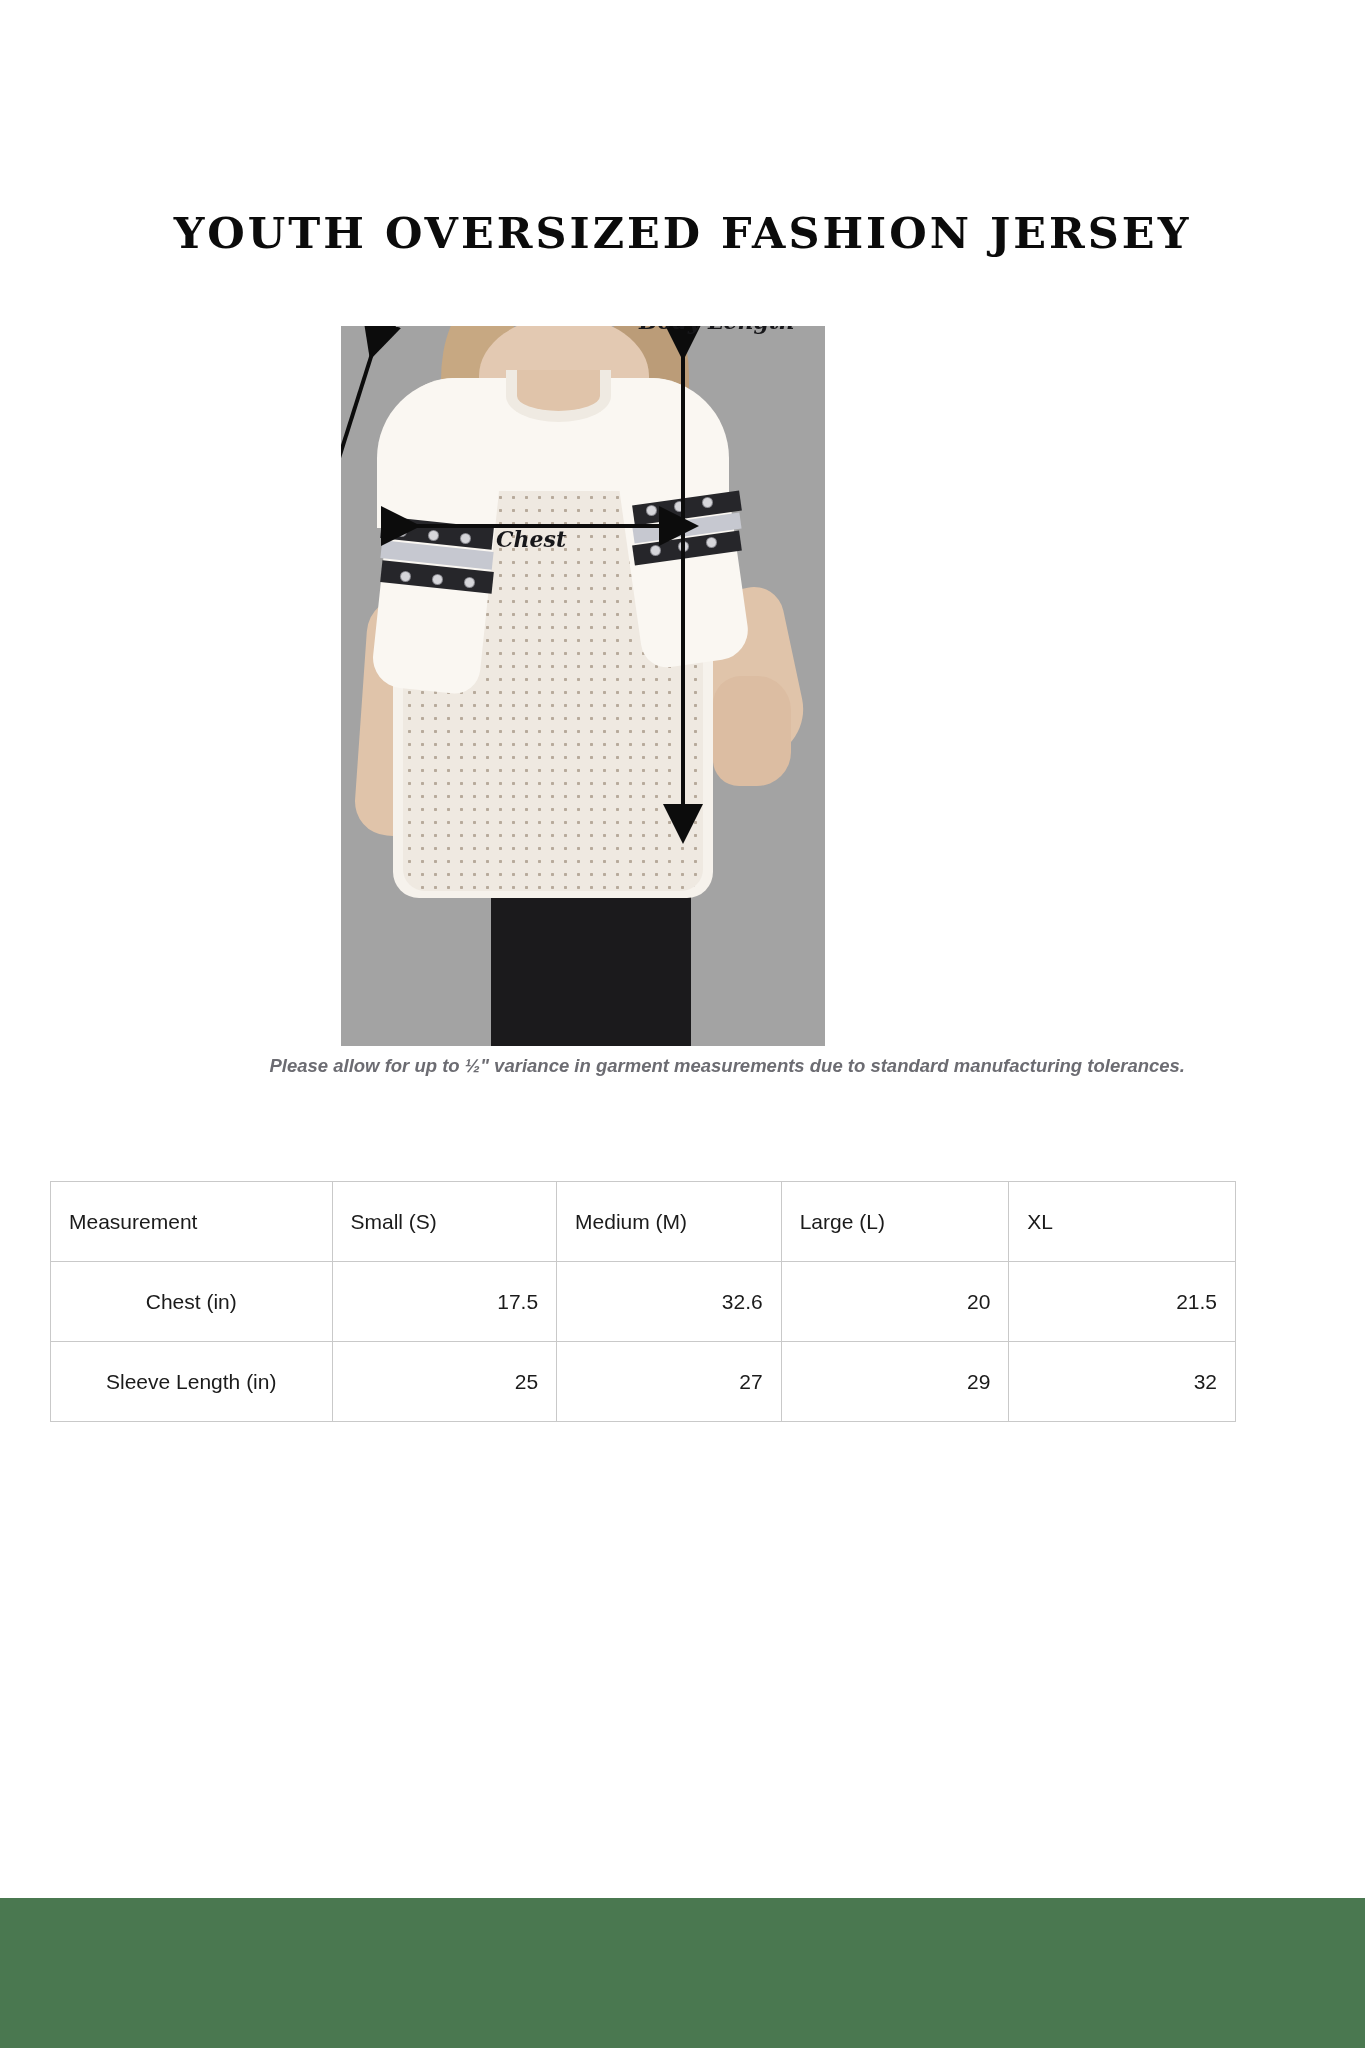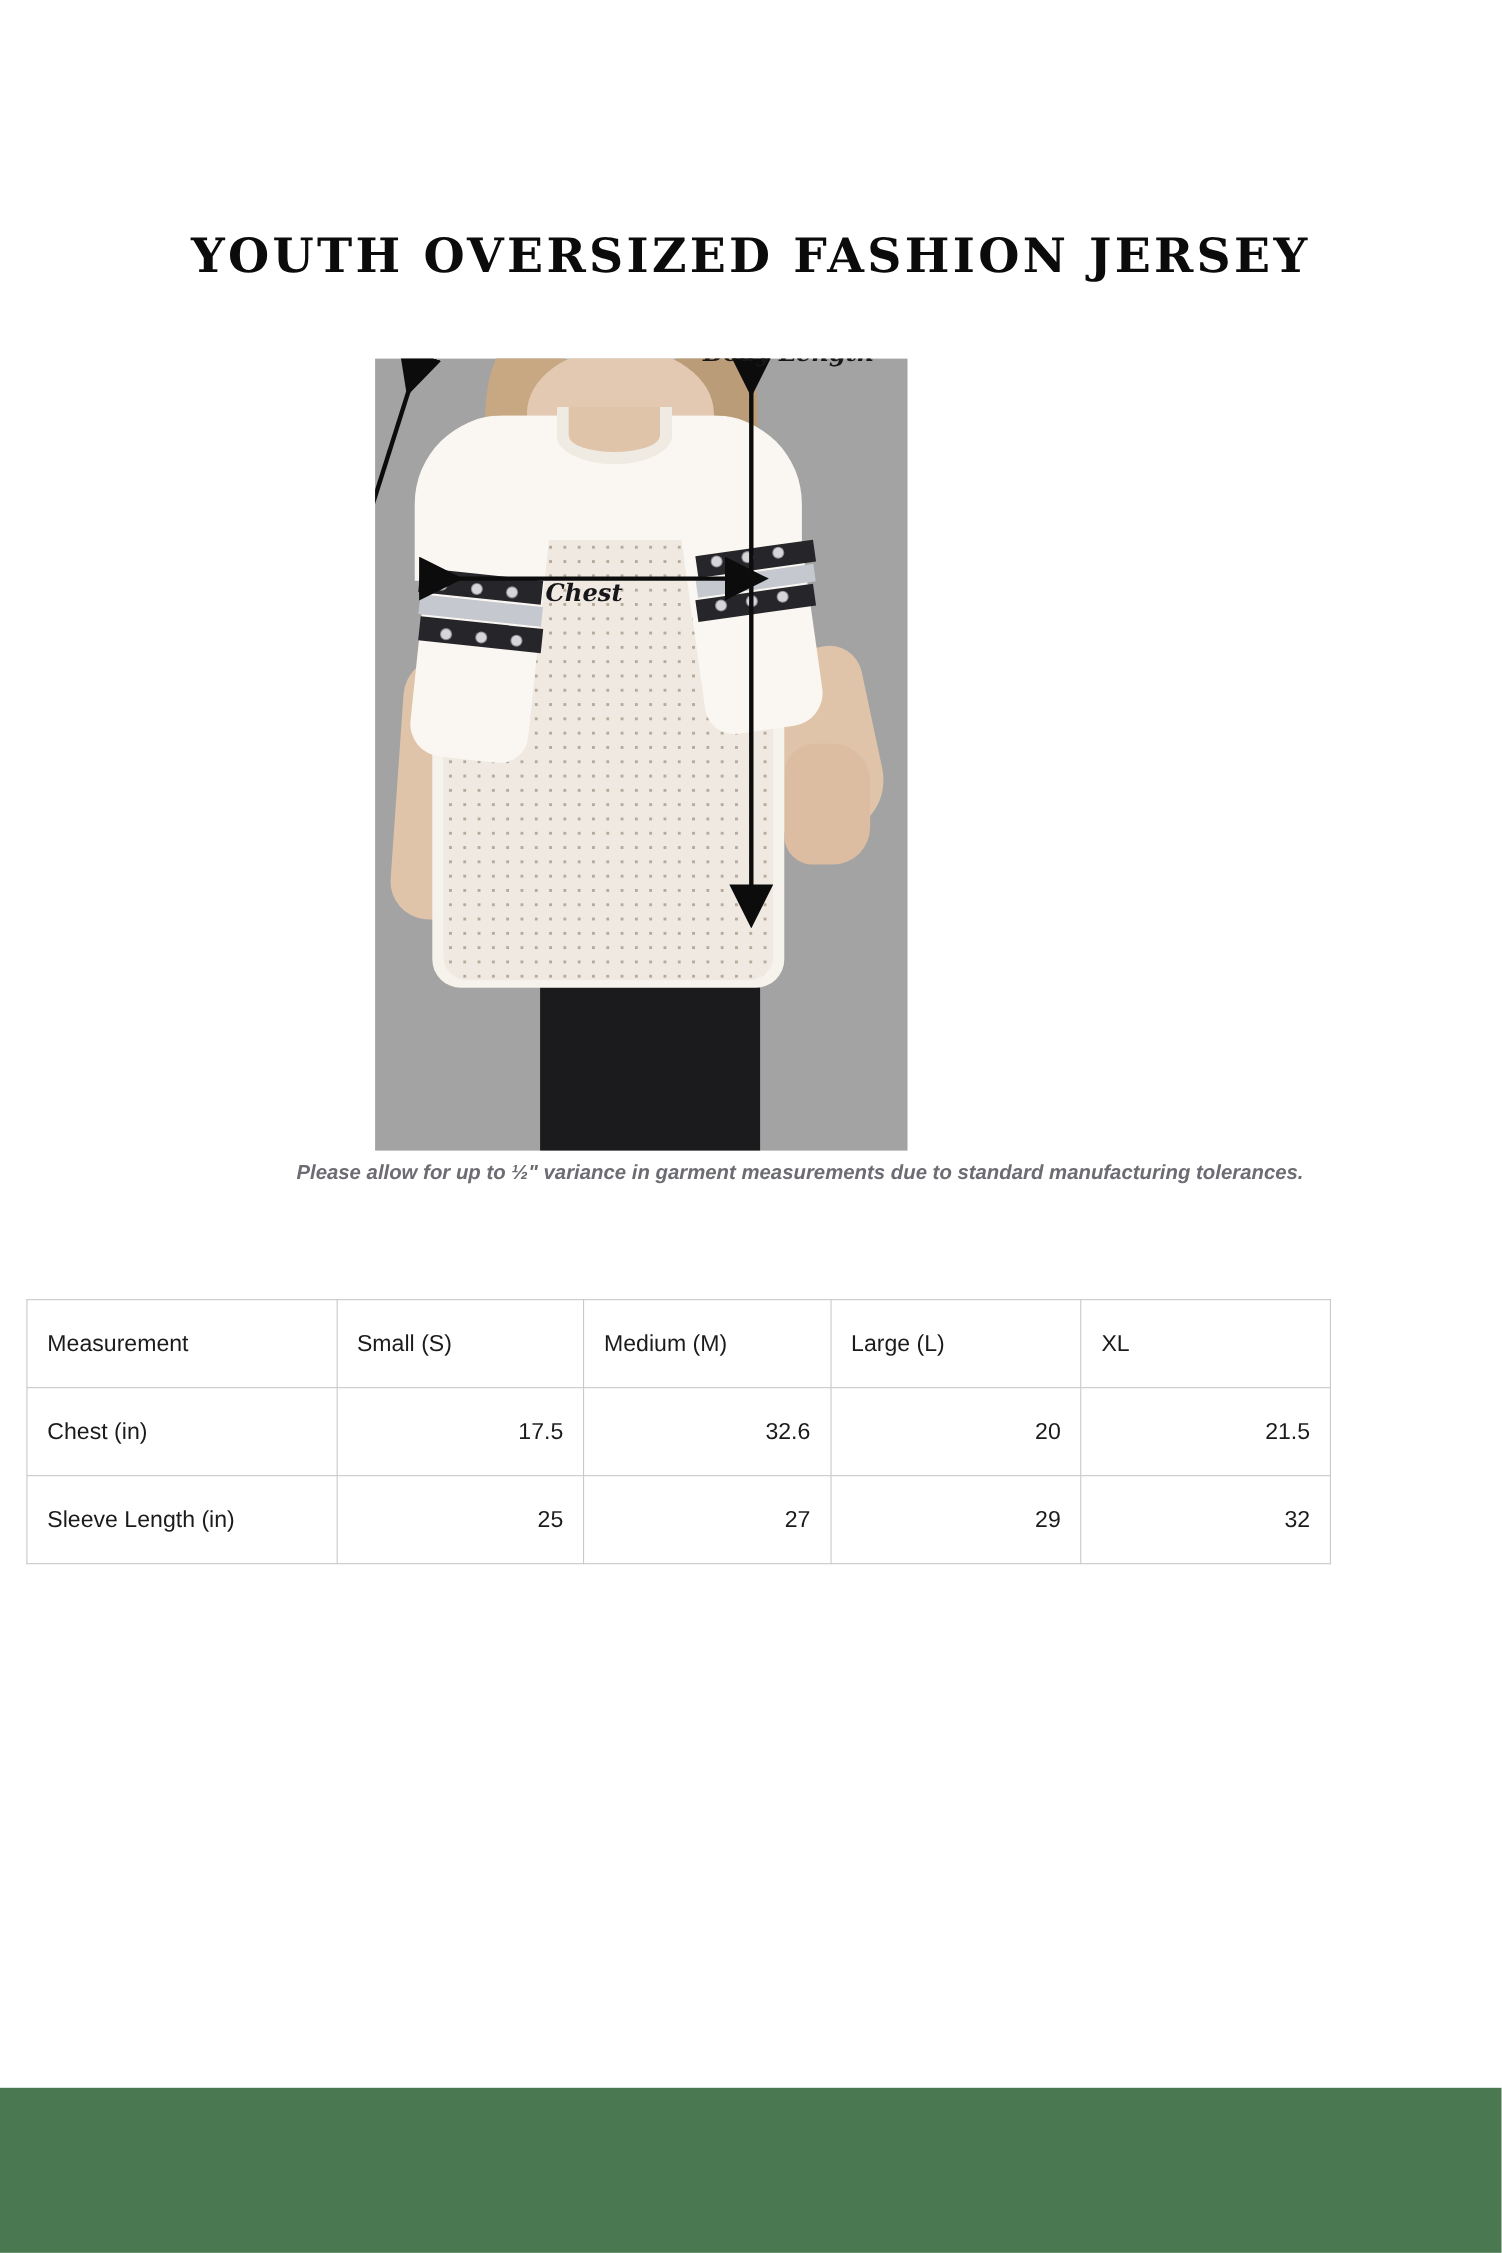--- a/index.html
+++ b/index.html
@@ -186,21 +186,21 @@
     font-style: italic;
     font-weight: 700;
     font-size: 18.5px;
     line-height: 28px;
     color: #6c6c72;
   }
 
   
   .table-wrap {
     position: absolute;
-    left: 24px;
+    left: 50px;
     top: 1181px;
     width: 1028px;
   }
   table.sizes {
     border-collapse: collapse;
     width: 1186px;
     table-layout: fixed;
   }
   table.sizes th, table.sizes td {
     border: 1px solid #c9c9c9;
@@ -209,21 +209,21 @@
     font-size: 21px;
     color: #1b1b1b;
     font-weight: 400;
     font-family: "Liberation Sans", sans-serif;
   }
   table.sizes th {
     text-align: left;
     font-weight: 400;
   }
   table.sizes td.label {
-    text-align: left;
+    text-align: center;
   }
   table.sizes td.num {
     text-align: right;
   }
   col.c0 { width: 277px; }
   col.c1 { width: 221px; }
   col.c2 { width: 221px; }
   col.c3 { width: 224px; }
   col.c4 { width: 223px; }
 

